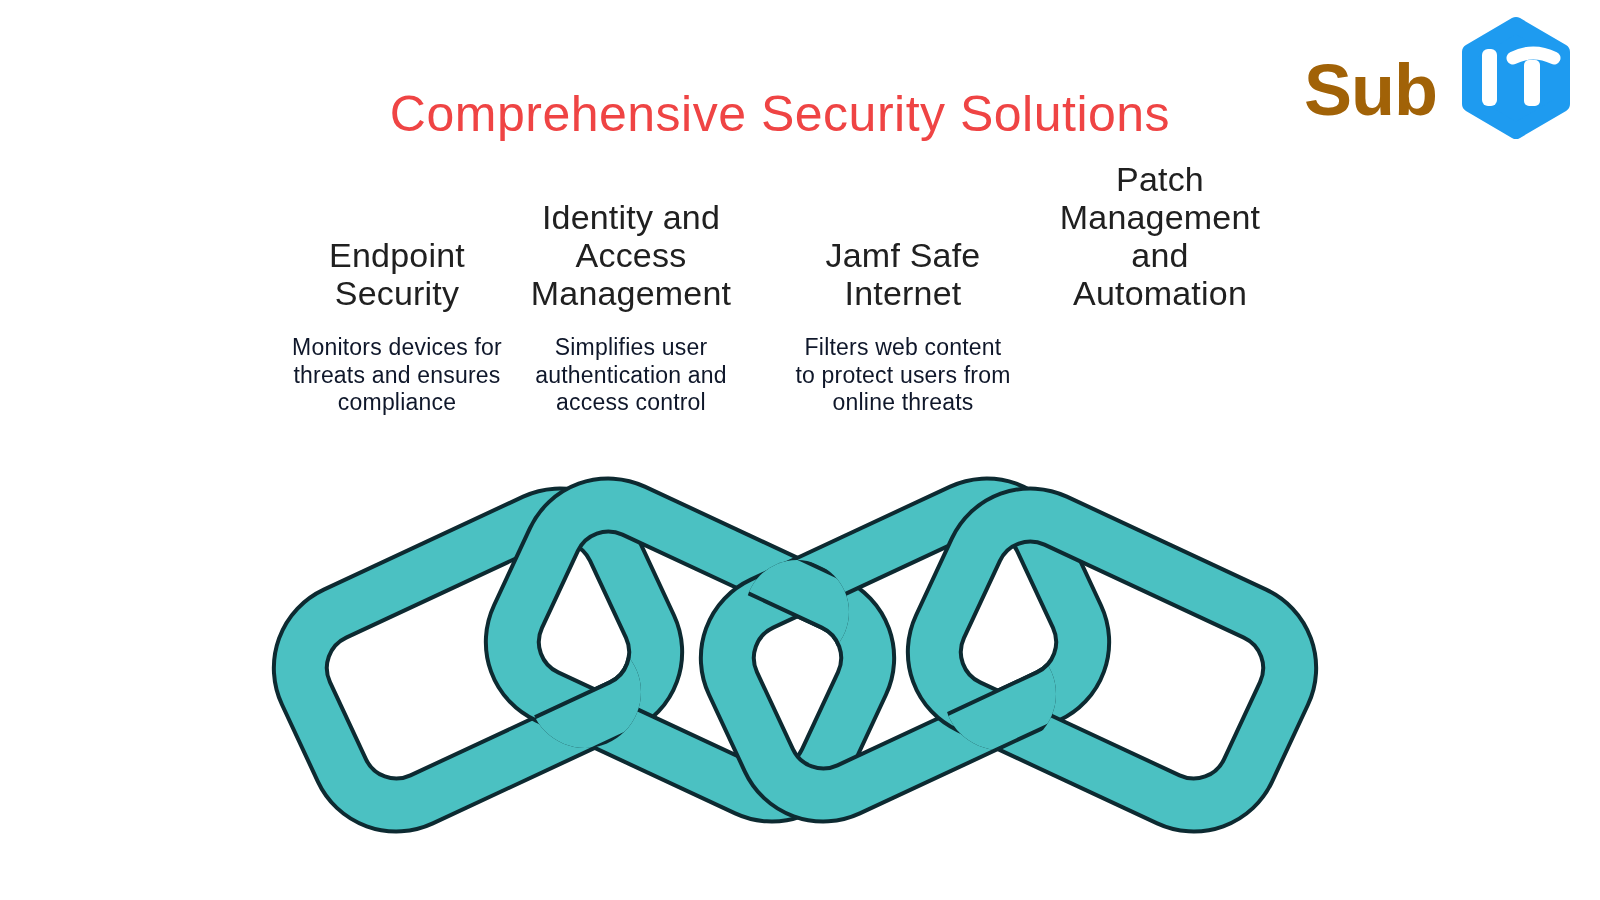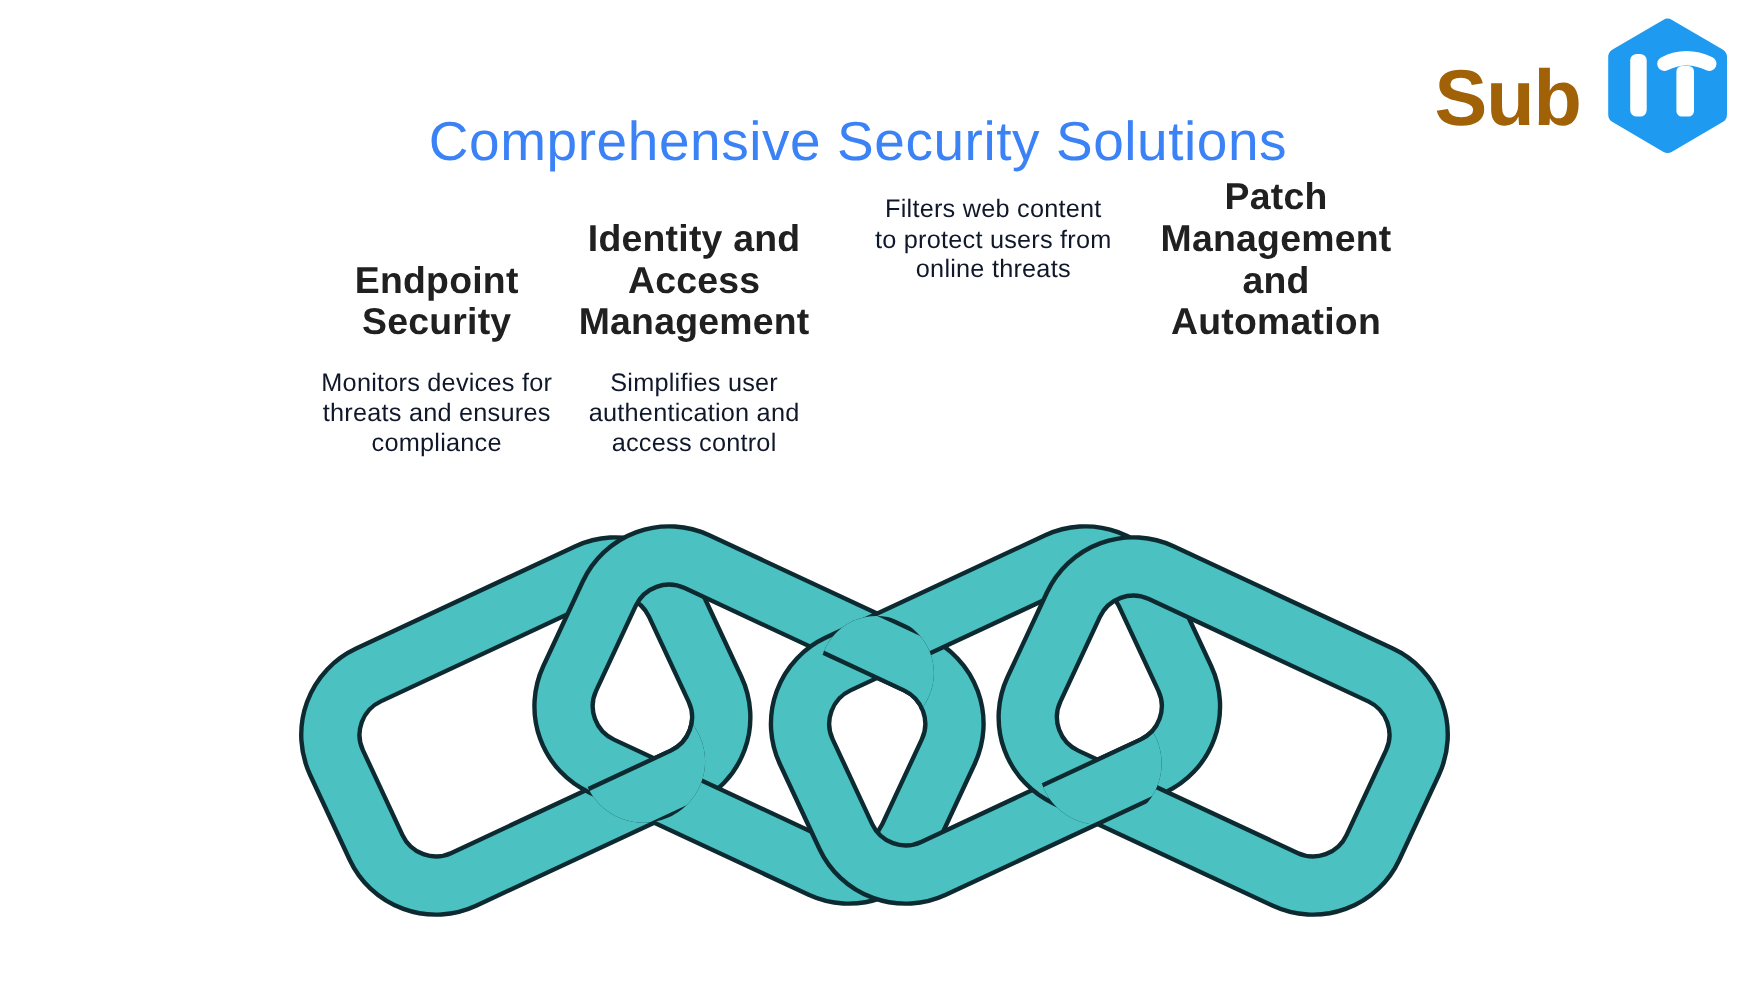--- a/index.html
+++ b/index.html
@@ -3,44 +3,44 @@
 <meta charset="utf-8">
 <style>
   html,body{margin:0;padding:0;}
   body{
     width:1600px;height:900px;position:relative;overflow:hidden;
     background:#ffffff;
     font-family:"Liberation Sans","DejaVu Sans",sans-serif;
     color:#1b1b1b;
   }
   .page-title{
-    position:absolute;top:66px;left:0;width:1560px;
+    position:absolute;top:52px;left:0;width:1560px;
     text-align:center;
     font-size:50px;line-height:1.15;font-weight:400;
-    letter-spacing:0.5px;color:#3b82f6;
+    letter-spacing:0.5px;color:#ef4444;
   }
   
   .logo{position:absolute;top:8px;left:1290px;width:300px;height:140px;}
   .logo-text{
     position:absolute;top:46px;left:14px;
     font-size:72px;font-weight:bold;line-height:1;
     letter-spacing:-1px;color:#a16207;
   }
   .logo-hex-svg{position:absolute;top:2px;left:166px;}
   
   .columns{position:absolute;top:154px;left:0;width:1600px;height:270px;}
   .col{position:absolute;width:270px;display:flex;flex-direction:column;}
   .col-1{left:262px;}
   .col-2{left:496px;}
   .col-3{left:768px;}
   .col-4{left:1025px;}
   .col-title{
     height:158px;display:flex;flex-direction:column;justify-content:flex-end;
     text-align:center;white-space:pre-line;
-    font-size:34px;line-height:38px;font-weight:700;color:#202020;
+    font-size:34px;line-height:38px;font-weight:400;color:#202020;
     letter-spacing:0.2px;
   }
   .col-desc{
     margin-top:22px;text-align:center;white-space:pre-line;
     font-size:23px;line-height:27.5px;font-weight:400;color:#0f172a;
     letter-spacing:0.2px;
   }
   
   .chain-svg{position:absolute;top:0;left:0;}
   .chain-svg rect{fill:none;}
@@ -74,20 +74,22 @@
   </div>
   <div class="col col-2">
     <div class="col-title">Identity and
 Access
 Management</div>
     <div class="col-desc">Simplifies user
 authentication and
 access control</div>
   </div>
   <div class="col col-3">
+    <div class="col-title">Jamf Safe
+Internet</div>
     <div class="col-desc">Filters web content
 to protect users from
 online threats</div>
   </div>
   <div class="col col-4">
     <div class="col-title">Patch
 Management
 and
 Automation</div>
   </div>

